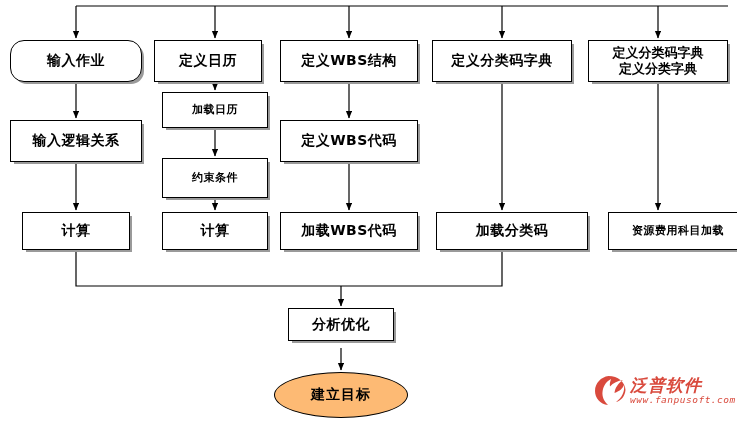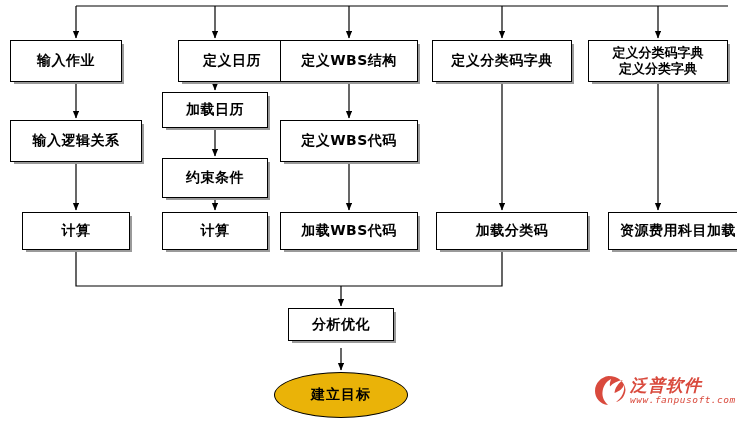--- a/index.html
+++ b/index.html
@@ -20,25 +20,25 @@
     box-shadow:3px 3px 0 -1px #9a9a9a;
     display:flex;align-items:center;justify-content:center;
     text-align:center;
     font-weight:bold;
     font-size:14px;
     color:#000000;
     line-height:1.25;
     letter-spacing:0.5px;
   }
   .node.two-line{font-size:13px;letter-spacing:0px;}
-  .node.small{font-size:14px;}
+  .node.small{font-size:11px;}
   .oval{
     position:absolute;
     box-sizing:border-box;
-    background:#eab308;
+    background:#fdba74;
     border:1px solid #000000;
     border-radius:50%;
     display:flex;align-items:center;justify-content:center;
     font-weight:bold;font-size:14px;color:#000;
     letter-spacing:1px;
   }
 
   
   .watermark{
     position:absolute;
@@ -92,25 +92,25 @@
 
       <path d="M658,82 L658,210" marker-end="url(#arrow)"></path>
 
       <path d="M76,250 L76,286 L502,286 L502,250"></path>
       <path d="M341,286 L341,306" marker-end="url(#arrow)"></path>
 
       <path d="M341,348 L341,370" marker-end="url(#arrow)"></path>
     </g>
   </svg>
 
-  <div class="node" style="left:10px;top:40px;width:112px;height:42px;">
+  <div class="node" style="left:10px;top:40px;width:132px;height:42px;border-radius:14px;">
     <span>输入作业</span>
   </div>
 
-  <div class="node" style="left:178px;top:40px;width:108px;height:42px;">
+  <div class="node" style="left:154px;top:40px;width:108px;height:42px;">
     <span>定义日历</span>
   </div>
 
   <div class="node" style="left:280px;top:40px;width:138px;height:42px;">
     <span>定义WBS结构</span>
   </div>
 
   <div class="node" style="left:432px;top:40px;width:140px;height:42px;">
     <span>定义分类码字典</span>
   </div>

